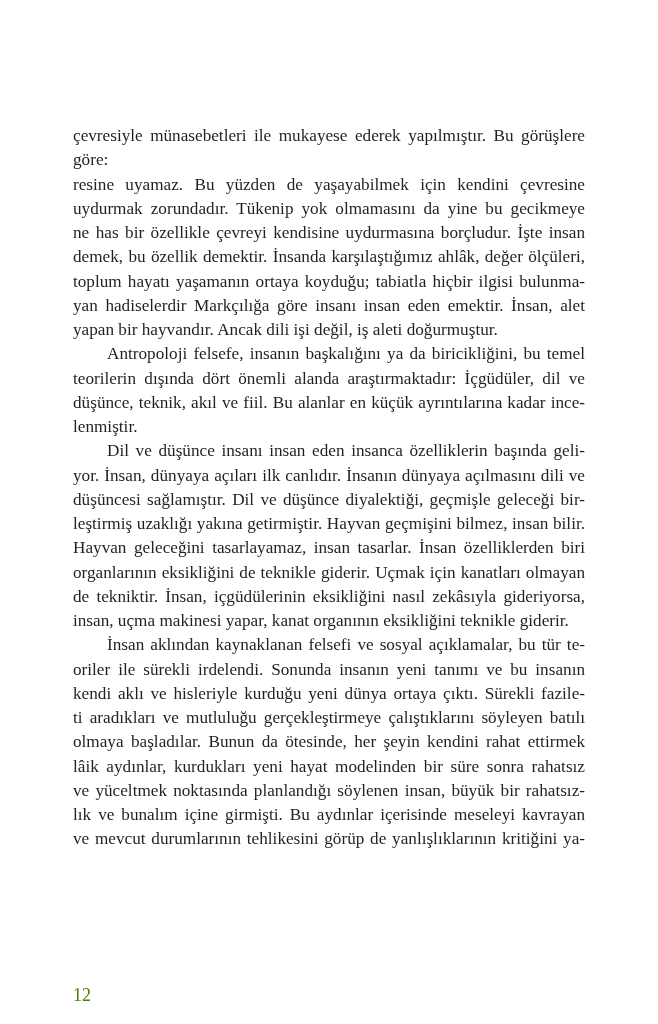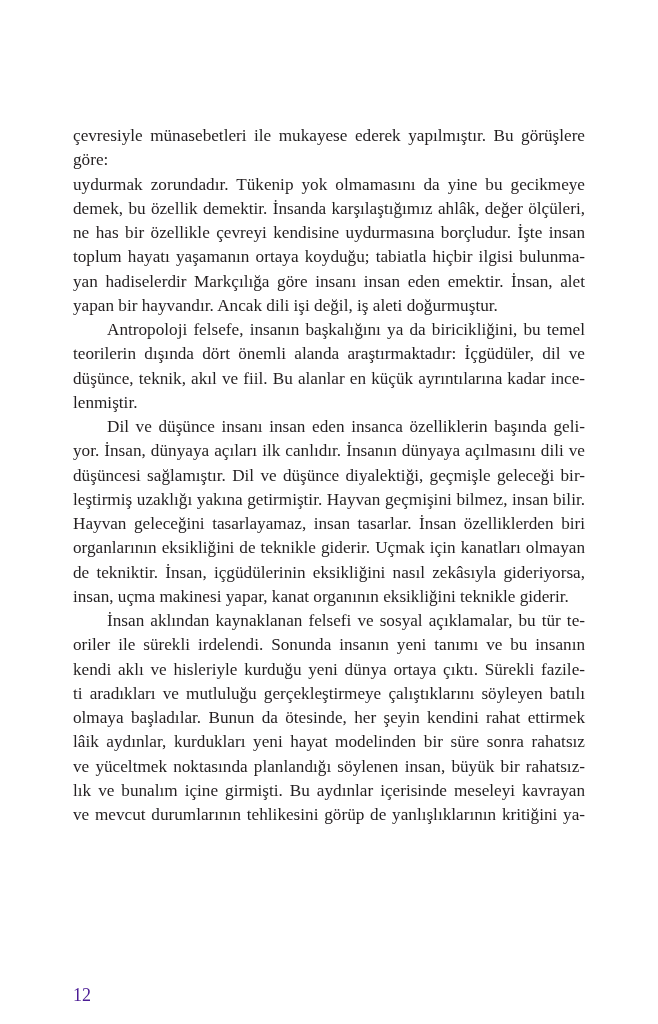--- a/index.html
+++ b/index.html
@@ -8,33 +8,34 @@
   .text-block {
     position:absolute; left:73px; top:84px; width:512px;
     font-family:"Liberation Serif","DejaVu Serif",serif;
     font-size:17.2px; line-height:24.25px; color:#231f20;
   }
   .line { display:block; white-space:nowrap; text-align:justify; text-align-last:justify; height:24.25px; }
   .line.last { text-align-last:left; }
   .line.indent { padding-left:34px; }
   .page-number {
     position:absolute; left:73px; top:945px;
-    font-family:"Liberation Serif","DejaVu Serif",serif; font-size:18px; color:#4c1d95;
+    font-family:"Liberation Serif","DejaVu Serif",serif; font-size:18px; color:#4d7c0f;
   }
 </style>
 </head>
 <body>
 
 <div class="page">
   <div class="text-block" id="text-block">
       <span class="line">çevresiyle münasebetleri ile mukayese ederek yapılmıştır. Bu görüşlere</span>
       <span class="line last">göre:</span>
+      <span class="line">resine uyamaz. Bu yüzden de yaşayabilmek için kendini çevresine</span>
       <span class="line">uydurmak zorundadır. Tükenip yok olmamasını da yine bu gecikmeye</span>
+      <span class="line">ne has bir özellikle çevreyi kendisine uydurmasına borçludur. İşte insan</span>
       <span class="line">demek, bu özellik demektir. İnsanda karşılaştığımız ahlâk, değer ölçüleri,</span>
-      <span class="line">ne has bir özellikle çevreyi kendisine uydurmasına borçludur. İşte insan</span>
       <span class="line">toplum hayatı yaşamanın ortaya koyduğu; tabiatla hiçbir ilgisi bulunma-</span>
       <span class="line">yan hadiselerdir Markçılığa göre insanı insan eden emektir. İnsan, alet</span>
       <span class="line last">yapan bir hayvandır. Ancak dili işi değil, iş aleti doğurmuştur.</span>
       <span class="line indent">Antropoloji felsefe, insanın başkalığını ya da biricikliğini, bu temel</span>
       <span class="line">teorilerin dışında dört önemli alanda araştırmaktadır: İçgüdüler, dil ve</span>
       <span class="line">düşünce, teknik, akıl ve fiil. Bu alanlar en küçük ayrıntılarına kadar ince-</span>
       <span class="line last">lenmiştir.</span>
       <span class="line indent">Dil ve düşünce insanı insan eden insanca özelliklerin başında geli-</span>
       <span class="line">yor. İnsan, dünyaya açıları ilk canlıdır. İnsanın dünyaya açılmasını dili ve</span>
       <span class="line">düşüncesi sağlamıştır. Dil ve düşünce diyalektiği, geçmişle geleceği bir-</span>

